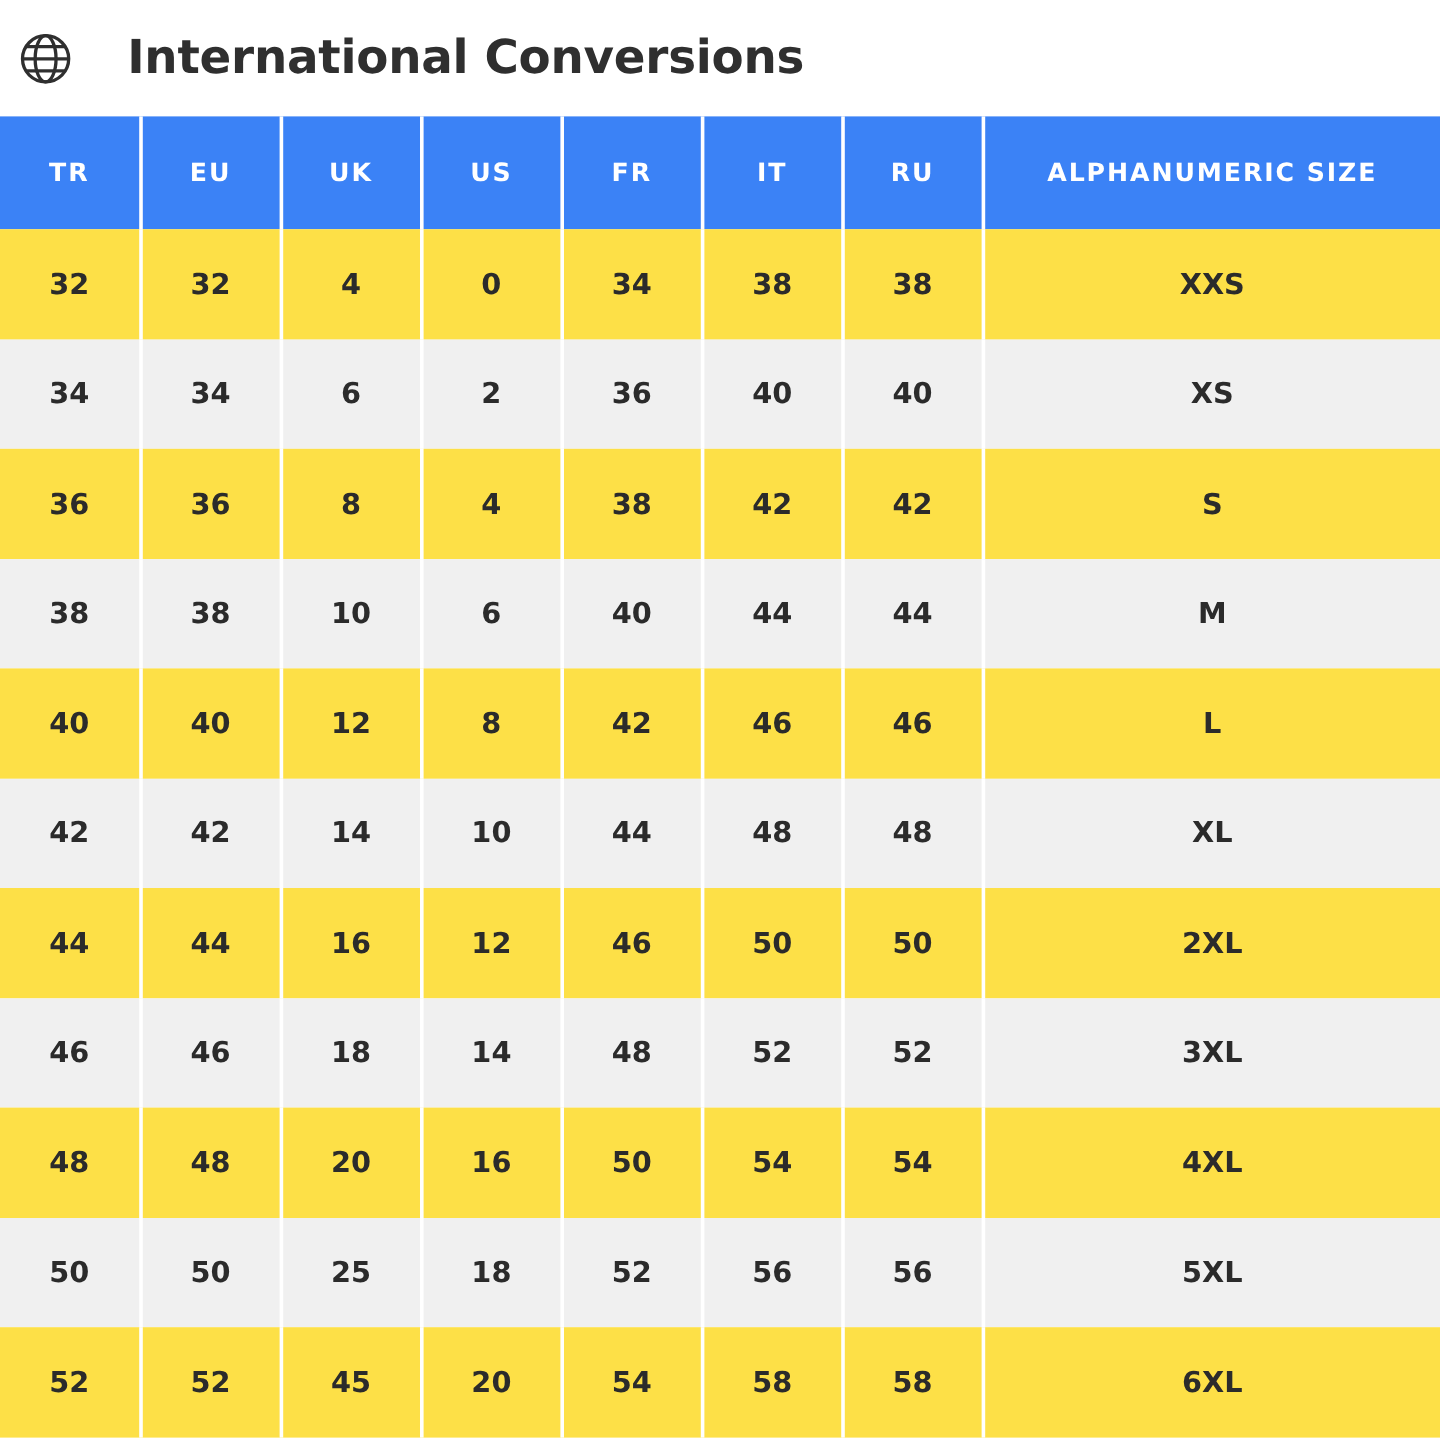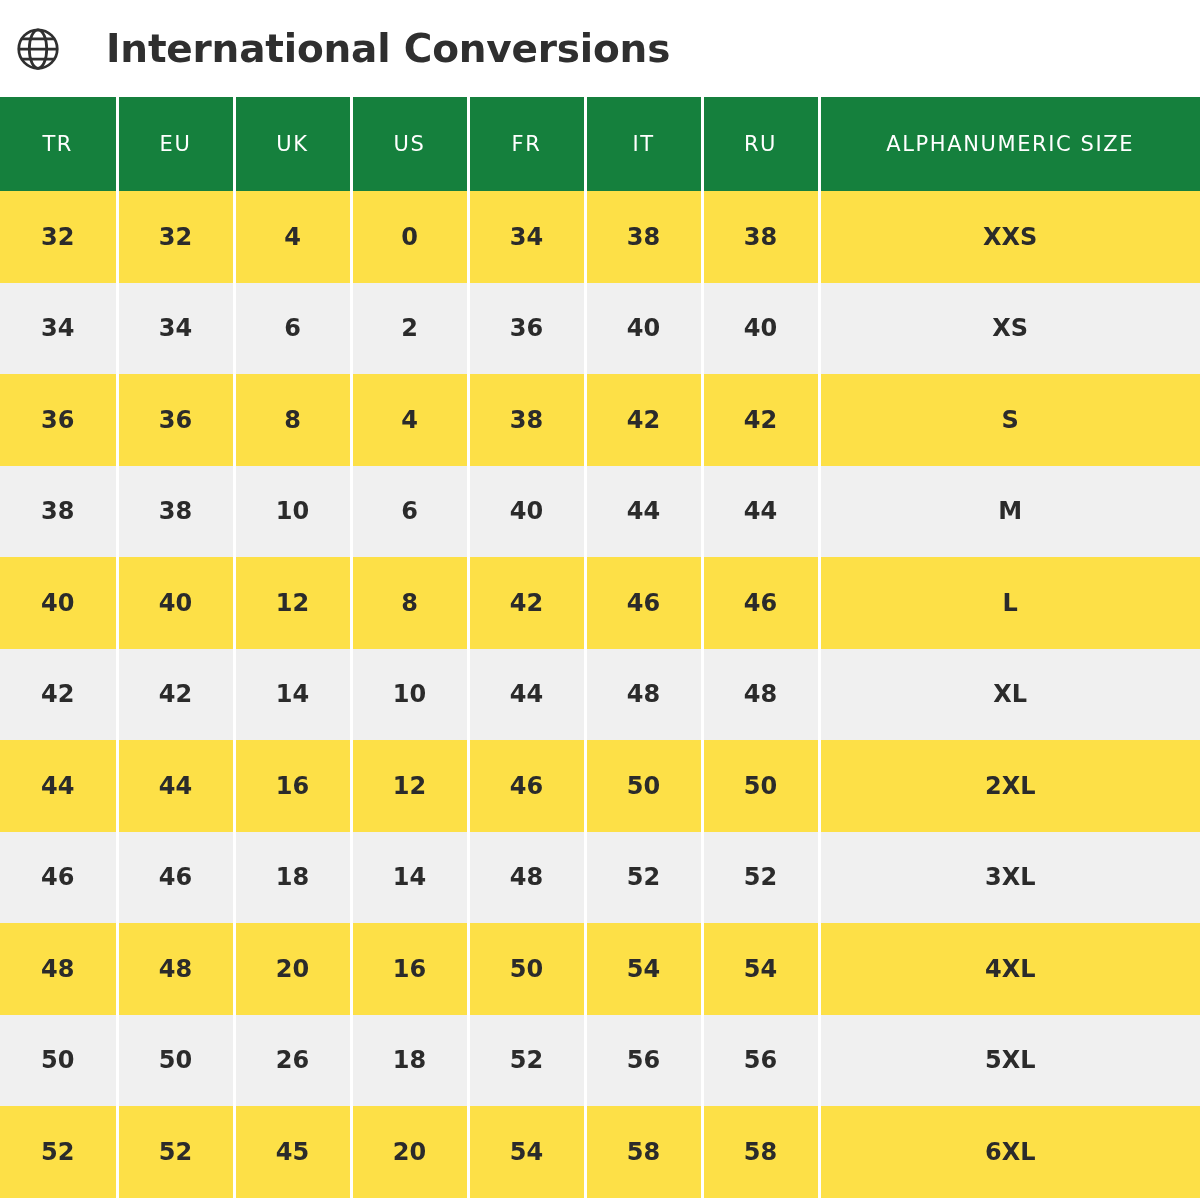--- a/index.html
+++ b/index.html
@@ -44,24 +44,24 @@
     line-height: 1;
     font-family: "DejaVu Sans", "Liberation Sans", sans-serif;
   }
   
   table.size-table {
     border-collapse: collapse;
     width: 1200px;
     table-layout: fixed;
   }
   table.size-table thead th {
-    background: #15803d;
+    background: #3b82f6;
     color: #ffffff;
     font-size: 21px;
-    font-weight: 400;
+    font-weight: 700;
     letter-spacing: 1.6px;
     height: 94px;
     vertical-align: middle;
     text-align: center;
     border-right: 3px solid #ffffff;
     padding: 0 4px;
     box-sizing: border-box;
     line-height: 1.18;
   }
   table.size-table thead th:last-child {
@@ -217,21 +217,21 @@
           <td>20</td>
           <td>16</td>
           <td>50</td>
           <td>54</td>
           <td>54</td>
           <td>4XL</td>
         </tr>
         <tr class="row-even">
           <td>50</td>
           <td>50</td>
-          <td>26</td>
+          <td>25</td>
           <td>18</td>
           <td>52</td>
           <td>56</td>
           <td>56</td>
           <td>5XL</td>
         </tr>
         <tr class="row-odd">
           <td>52</td>
           <td>52</td>
           <td>45</td>

